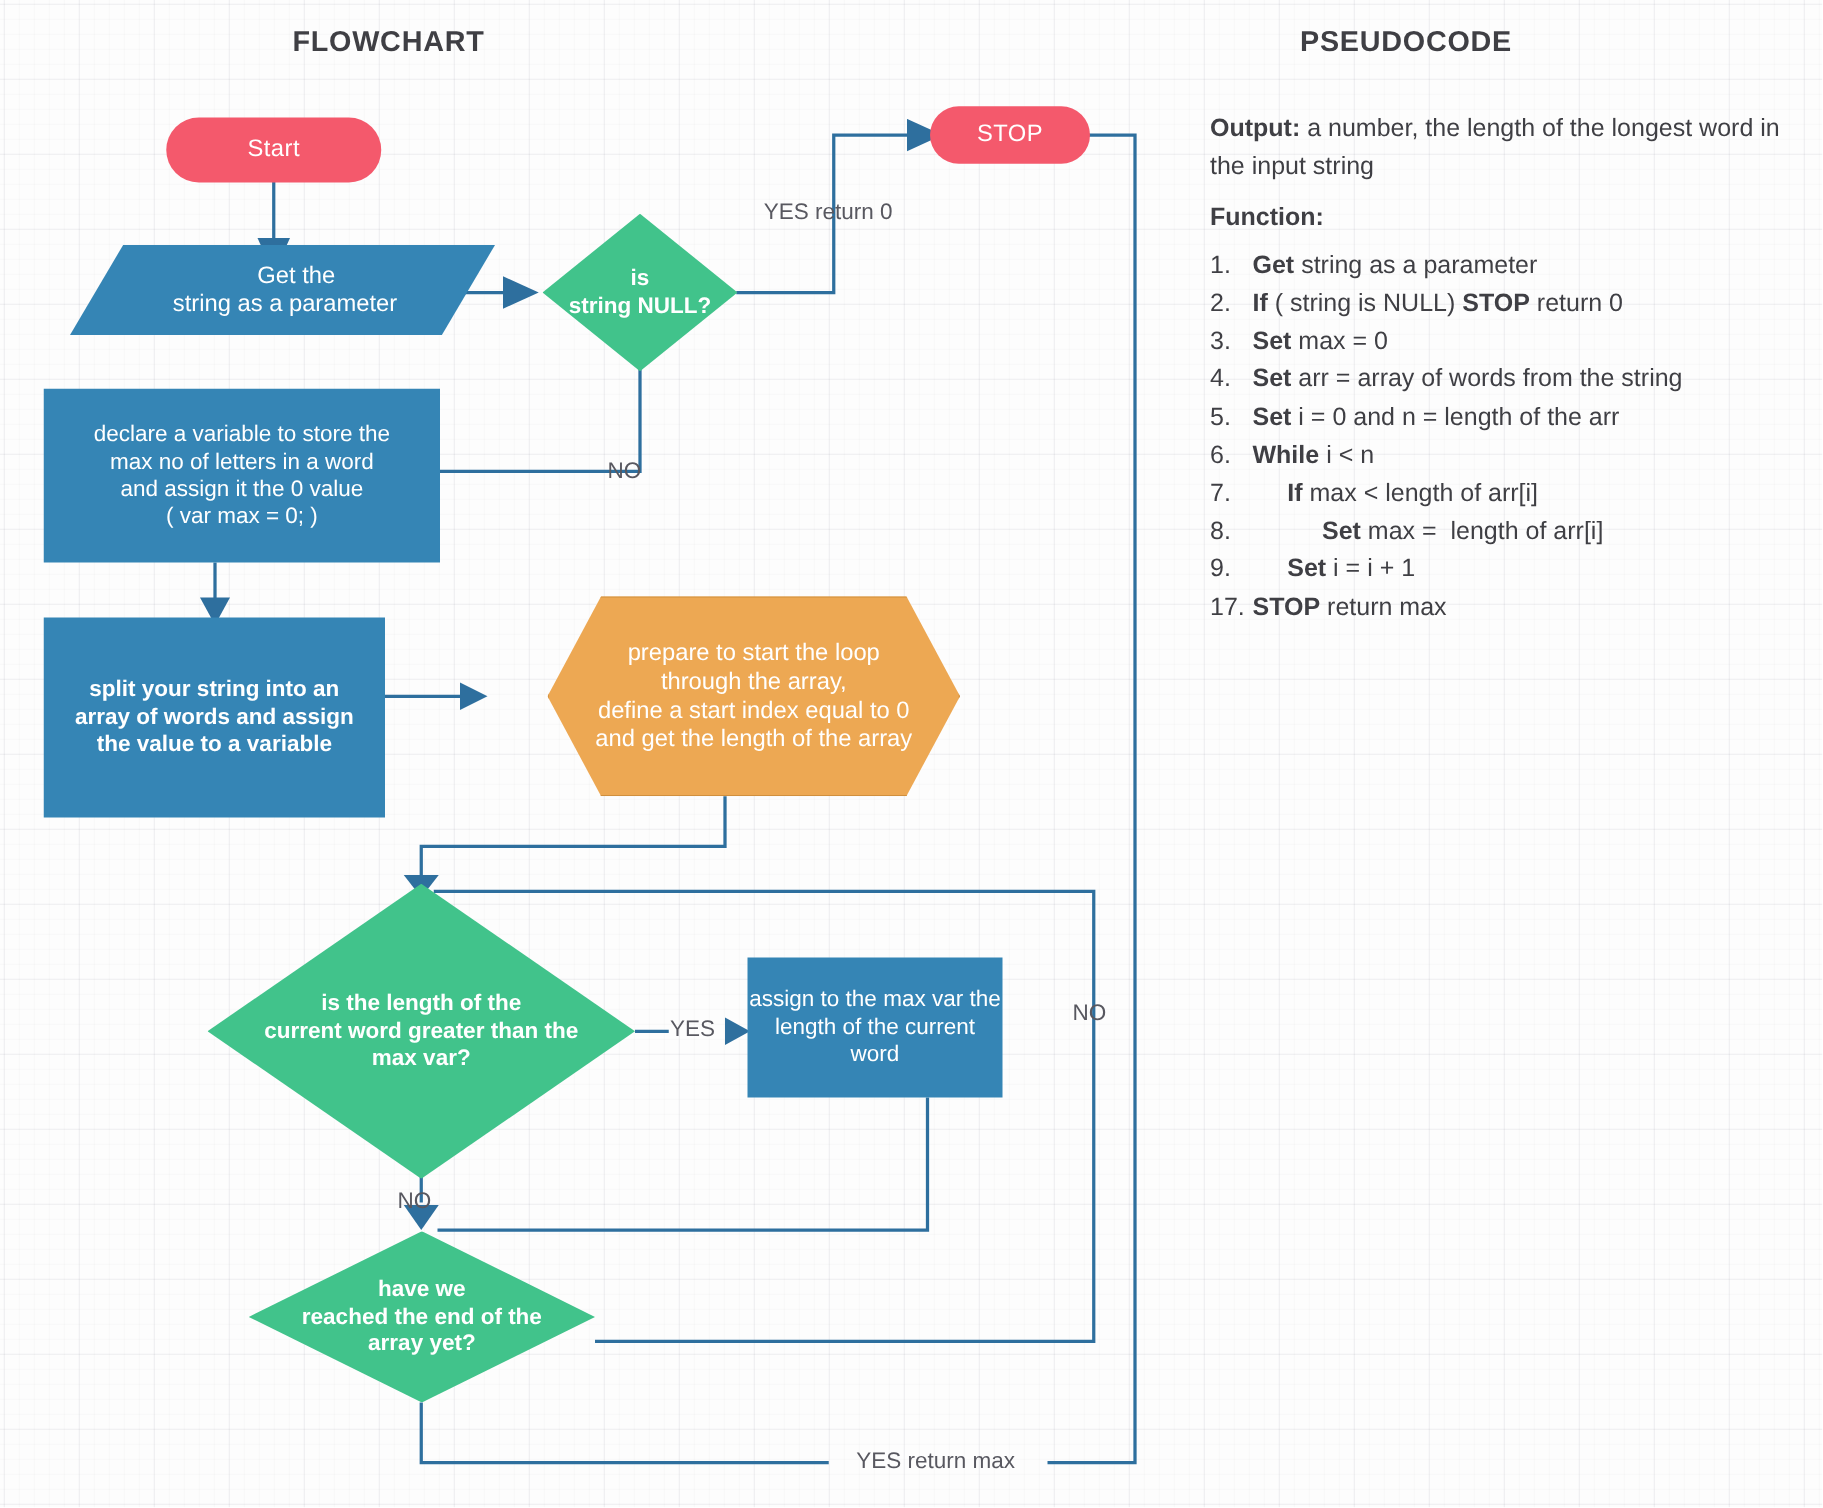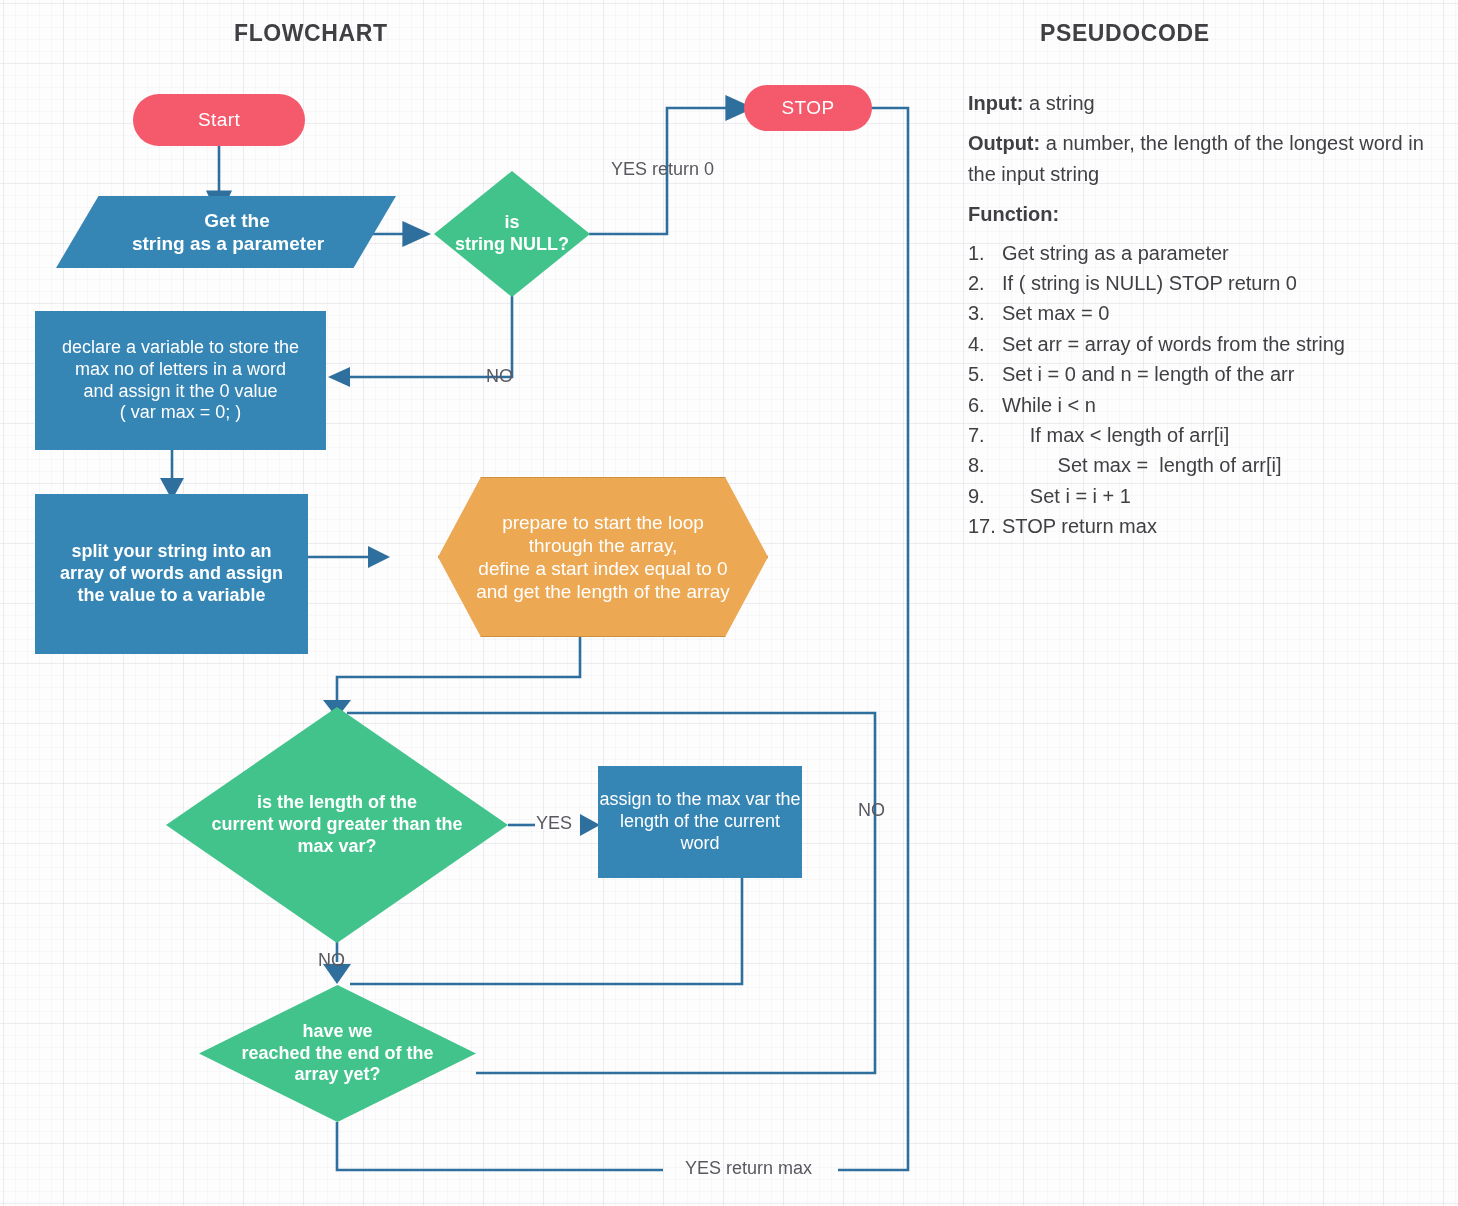--- a/index.html
+++ b/index.html
@@ -71,21 +71,21 @@
 
   .process {
     background: #3585b5;
     font-size: 18px;
     font-weight: 500;
   }
 
   .io-parallelogram {
     background: #3585b5;
     font-size: 19px;
-    font-weight: 700;
+    font-weight: 400;
     -webkit-clip-path: polygon(12.5% 0%, 100% 0%, 87.5% 100%, 0% 100%);
     clip-path: polygon(12.5% 0%, 100% 0%, 87.5% 100%, 0% 100%);
   }
 
   .decision {
     background: #41c38b;
     font-size: 18px;
     font-weight: 600;
     -webkit-clip-path: polygon(50% 0%, 100% 50%, 50% 100%, 0% 50%);
     clip-path: polygon(50% 0%, 100% 50%, 50% 100%, 0% 50%);
@@ -137,21 +137,21 @@
     font-size: 20px;
     line-height: 1.52;
     white-space: pre;
   }
   #pc-steps li .num {
     width: 34px;
     flex: 0 0 34px;
     text-align: left;
   }
   #pc-steps li .txt { flex: 1 1 auto; }
-  #pc-steps li .txt b { font-weight: 400; }
+  #pc-steps li .txt b { font-weight: 700; }
 </style>
 </head>
 <body>
 
 <div id="page">
 
   <div class="section-title" id="title-flowchart">FLOWCHART</div>
   <div class="section-title" id="title-pseudocode">PSEUDOCODE</div>
 
   <svg id="wires" viewBox="0 0 1458 1206" xmlns="http://www.w3.org/2000/svg">
@@ -212,21 +212,21 @@
 
   <div class="node decision" id="n-is-null" style="left:434px; top:171px; width:156px; height:126px; flex-direction:column;">
     <span>is</span>
     <span>string NULL?</span>
   </div>
 
   <div class="node terminator" id="n-stop" style="left:744px; top:85px; width:128px; height:46px;">
     <span>STOP</span>
   </div>
 
-  <div class="node process" id="n-declare-max" style="left:35px; top:311px; width:291px; height:139px; flex-direction:column;">
+  <div class="node process" id="n-declare-max" style="left:35px; top:311px; width:317px; height:139px; flex-direction:column;">
     <span>declare a variable to store the</span>
     <span>max no of letters in a word</span>
     <span>and assign it the 0 value</span>
     <span>( var max = 0; )</span>
   </div>
 
   <div class="node process" id="n-split-string" style="left:35px; top:494px; width:273px; height:160px; flex-direction:column;font-weight:bold;">
     <span>split your string into an</span>
     <span>array of words and assign</span>
     <span>the value to a variable</span>
@@ -263,23 +263,20 @@
 
   <div class="edge-label" style="left:536px; top:813px;">YES</div>
 
   <div class="edge-label" style="left:318px; top:950px;">NO</div>
 
   <div class="edge-label" style="left:858px; top:800px;">NO</div>
 
   <div class="edge-label" style="left:685px; top:1158px;">YES return max</div>
 
   <div id="pseudocode-body">
-    <div class="pc-line">
-      <b>Input:</b><span> a string</span>
-    </div>
     <div class="pc-line">
       <b>Output:</b><span> a number, the length of the longest word in the input string</span>
     </div>
     <div id="pc-function-label">Function:</div>
     <ol id="pc-steps">
         <li><span class="num">1.</span><span class="txt"><b>Get</b><span> string as a parameter</span></span></li>
         <li><span class="num">2.</span><span class="txt"><b>If</b><span> ( string is NULL) </span><b>STOP</b><span> return 0</span></span></li>
         <li><span class="num">3.</span><span class="txt"><b>Set</b><span> max = 0</span></span></li>
         <li><span class="num">4.</span><span class="txt"><b>Set</b><span> arr = array of words from the string</span></span></li>
         <li><span class="num">5.</span><span class="txt"><b>Set</b><span> i = 0 and n = length of the arr</span></span></li>

